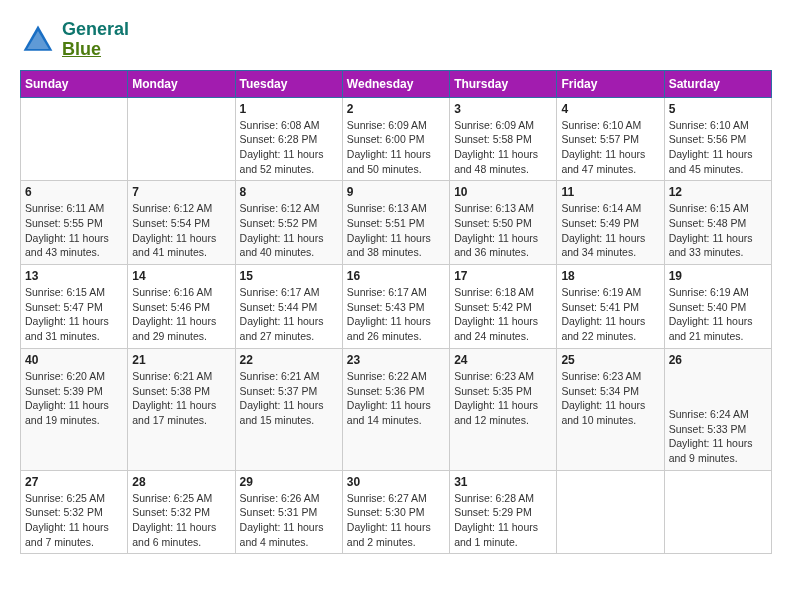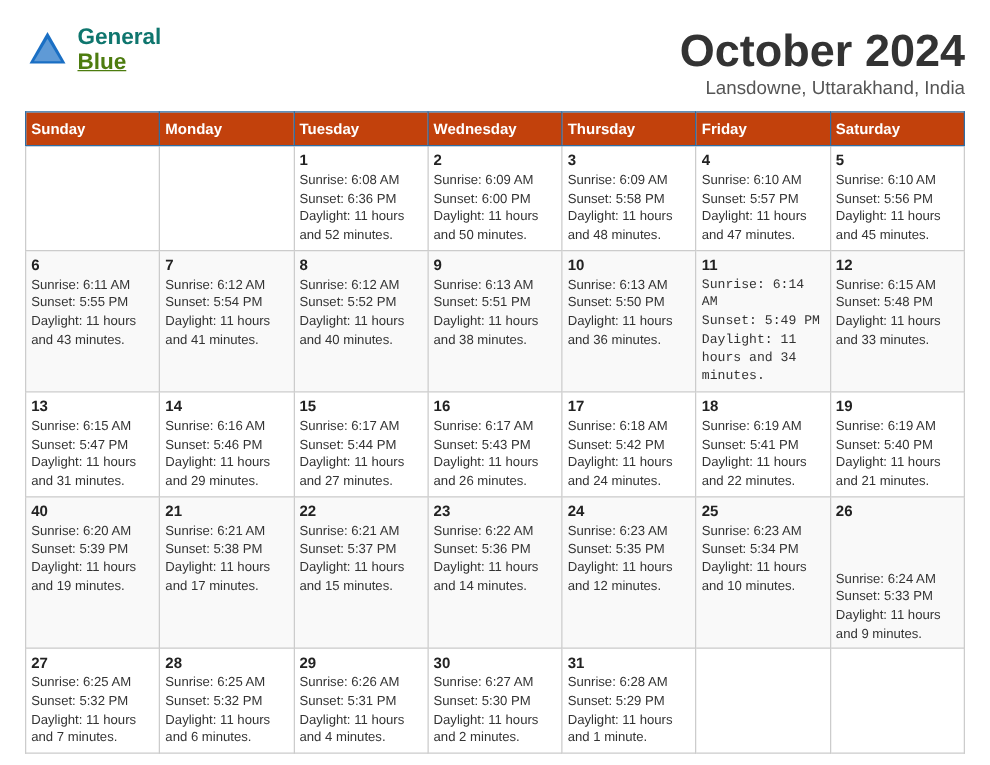--- a/index.html
+++ b/index.html
@@ -45,21 +45,21 @@
     .location {
       font-size: 15px;
       color: #555;
     }
     .calendar {
       width: 100%;
       border-collapse: collapse;
       font-size: 11px;
     }
     .calendar th {
-      background: #c2410c;
+      background: #a21caf;
       color: #fff;
       padding: 6px 4px;
       text-align: left;
       font-size: 12px;
       border: 1px solid #2e6da4;
     }
     .calendar td {
       border: 1px solid #ccc;
       vertical-align: top;
       padding: 4px;
@@ -90,24 +90,20 @@
   <div class="logo">
     <svg class="logo-icon" viewBox="0 0 40 40">
       <polygon points="20,4 36,32 4,32" fill="#1a6fc4"></polygon>
       <polygon points="20,10 32,30 8,30" fill="#fff" opacity="0.3"></polygon>
     </svg>
     <div class="logo-text">
       <span class="logo-general">General</span>
       <span class="logo-blue">Blue</span>
     </div>
   </div>
-  <div class="title-area">
-    <div class="month-title">October 2024</div>
-    <div class="location">Lansdowne, Uttarakhand, India</div>
-  </div>
 </div>
 
 <table class="calendar">
   <thead>
     <tr>
     <th>Sunday</th>
         <th>Monday</th>
         <th>Tuesday</th>
         <th>Wednesday</th>
         <th>Thursday</th>
@@ -115,21 +111,21 @@
         <th>Saturday</th>
       </tr>
   </thead>
   <tbody id="calendar-body">
   <tr>
         <td class="empty"></td>
         <td class="empty"></td>
         <td>
           <div class="day-num">1</div>
           <div class="day-info" style="white-space: pre-line;">Sunrise: 6:08 AM
-Sunset: 6:36 PM
+Sunset: 6:28 PM
 Daylight: 11 hours and 52 minutes.</div>
         </td>
         <td>
           <div class="day-num">2</div>
           <div class="day-info" style="white-space: pre-line;">Sunrise: 6:09 AM
 Sunset: 6:00 PM
 Daylight: 11 hours and 50 minutes.</div>
         </td>
         <td>
           <div class="day-num">3</div>
@@ -176,21 +172,21 @@
 Daylight: 11 hours and 38 minutes.</div>
         </td>
         <td>
           <div class="day-num">10</div>
           <div class="day-info" style="white-space: pre-line;">Sunrise: 6:13 AM
 Sunset: 5:50 PM
 Daylight: 11 hours and 36 minutes.</div>
         </td>
         <td>
           <div class="day-num">11</div>
-          <div class="day-info" style="white-space: pre-line; font-family: Liberation Mono, monospace;">Sunrise: 6:14 AM
+          <div class="day-info" style="white-space: pre-line;">Sunrise: 6:14 AM
 Sunset: 5:49 PM
 Daylight: 11 hours and 34 minutes.</div>
         </td>
         <td>
           <div class="day-num">12</div>
           <div class="day-info" style="white-space: pre-line;">Sunrise: 6:15 AM
 Sunset: 5:48 PM
 Daylight: 11 hours and 33 minutes.</div>
         </td>
       </tr>

